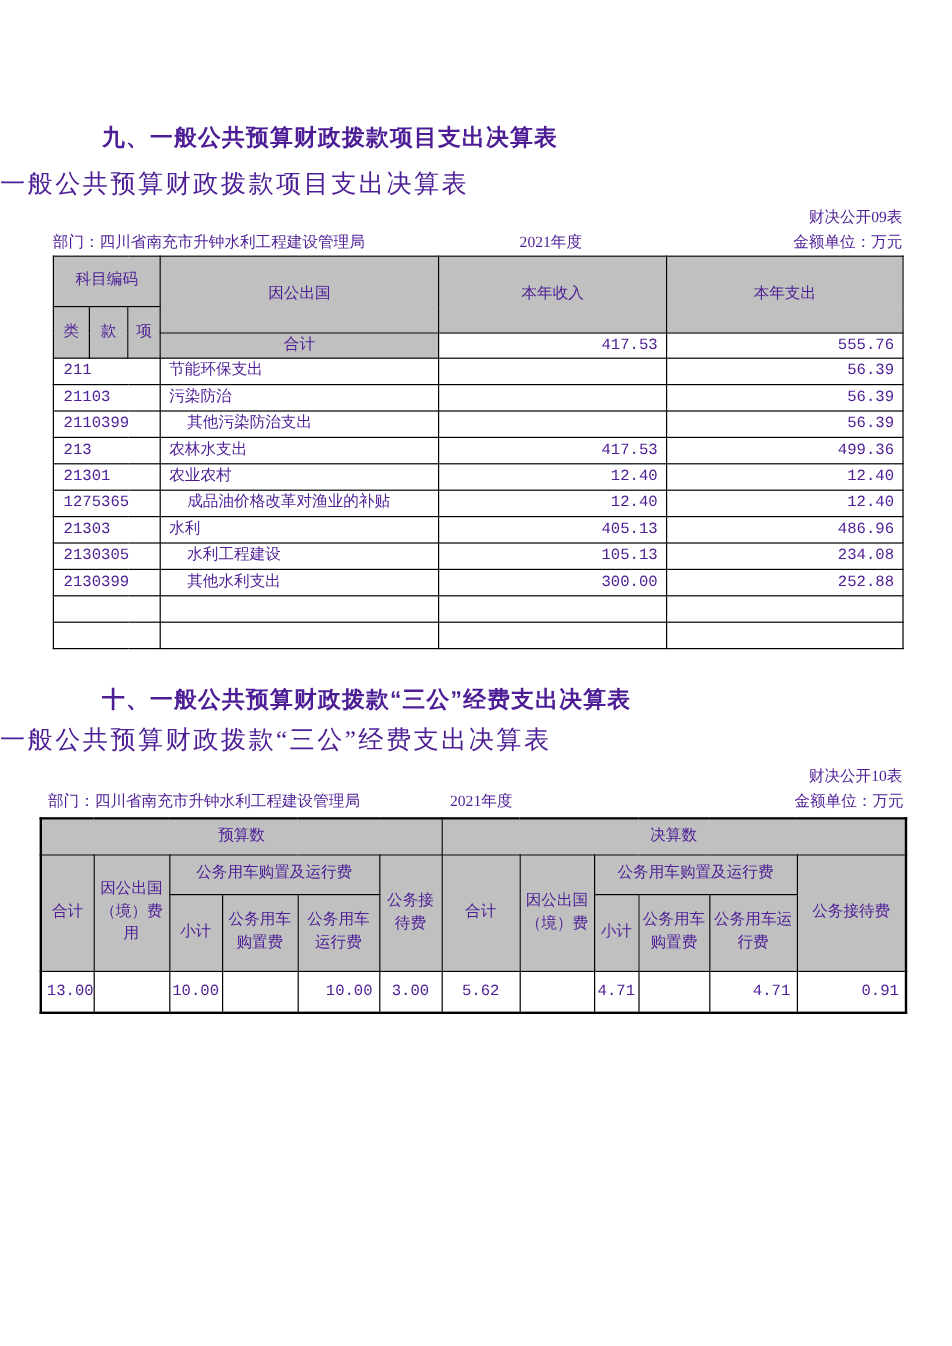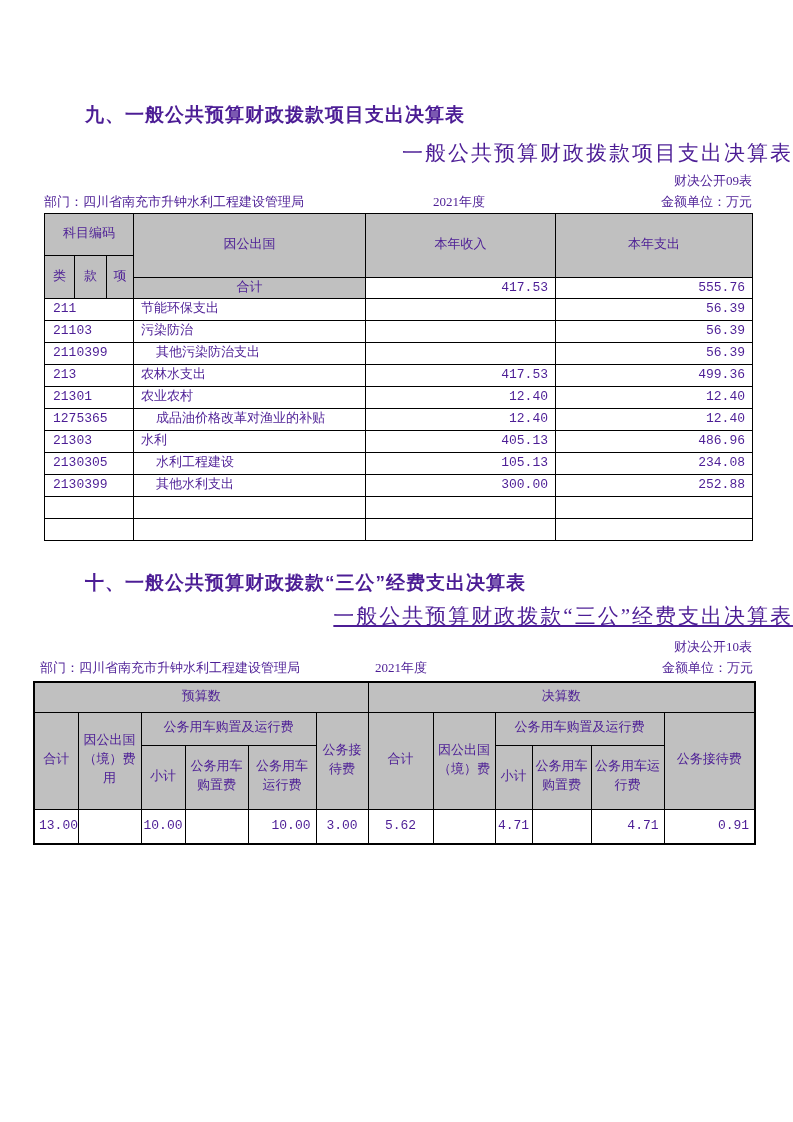--- a/index.html
+++ b/index.html
@@ -10,21 +10,21 @@
     background:#ffffff; color:#4c1d95;
     font-family:"Liberation Serif","DejaVu Serif",serif;
     overflow:hidden;
   }
   .sec-heading {
     position:absolute; left:85px; margin:0;
     font-family:"Liberation Sans","DejaVu Sans",sans-serif;
     font-weight:bold; font-size:19px; letter-spacing:1px; white-space:nowrap;
   }
   .table-title {
-    position:absolute; left:0; width:793px; text-align:right;
+    position:absolute; left:0; width:793px; text-align:left;
     font-size:21px; letter-spacing:2px; white-space:nowrap;
   }
   .form-no { position:absolute; right:41px; font-size:13px; }
   .meta { position:absolute; font-size:13px; height:16px; }
   .meta .dept { position:absolute; left:0; top:0; white-space:nowrap; }
   .meta .year { position:absolute; top:0; white-space:nowrap; }
   .meta .unit { position:absolute; right:0; top:0; white-space:nowrap; }
   .m9 { left:44px; right:41px; }
   .m10 { left:40px; right:40px; }
   .y9 { left:389px; }
@@ -171,21 +171,21 @@
         <tr>
           <td class="code" colspan="3"></td>
           <td class="name"></td>
           <td class="num"></td>
           <td class="num"></td>
         </tr>
       </tbody>
   </table>
 
   <h2 class="sec-heading" style="top:570px;">十、一般公共预算财政拨款“三公”经费支出决算表</h2>
-  <div class="table-title" style="top:602px;text-decoration:underline;">一般公共预算财政拨款“三公”经费支出决算表</div>
+  <div class="table-title" style="top:602px;">一般公共预算财政拨款“三公”经费支出决算表</div>
   <div class="form-no" style="top:638px;">财决公开10表</div>
   <div class="meta m10" style="top:659px;">
     <span class="dept">部门：四川省南充市升钟水利工程建设管理局</span>
     <span class="year y10">2021年度</span>
     <span class="unit">金额单位：万元</span>
   </div>
 
   <table class="t10">
     <colgroup>
       <col style="width:44px">

